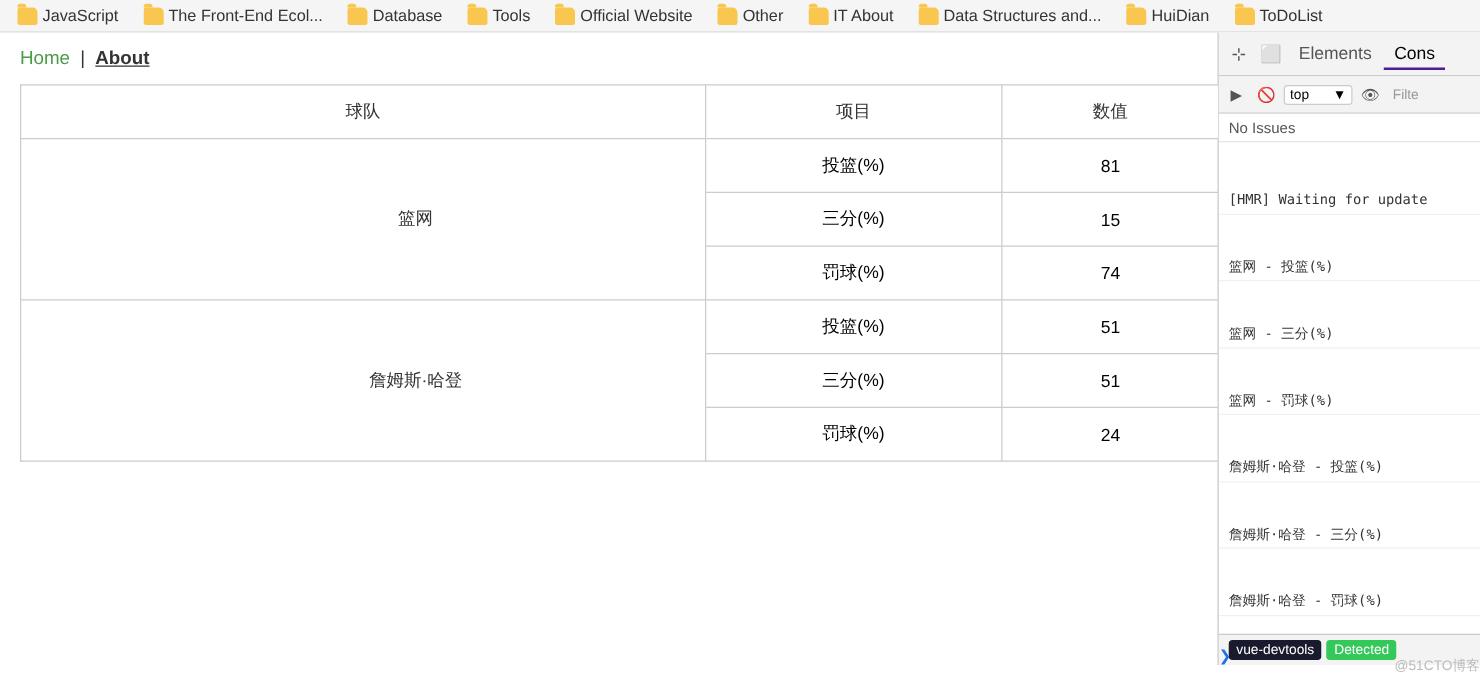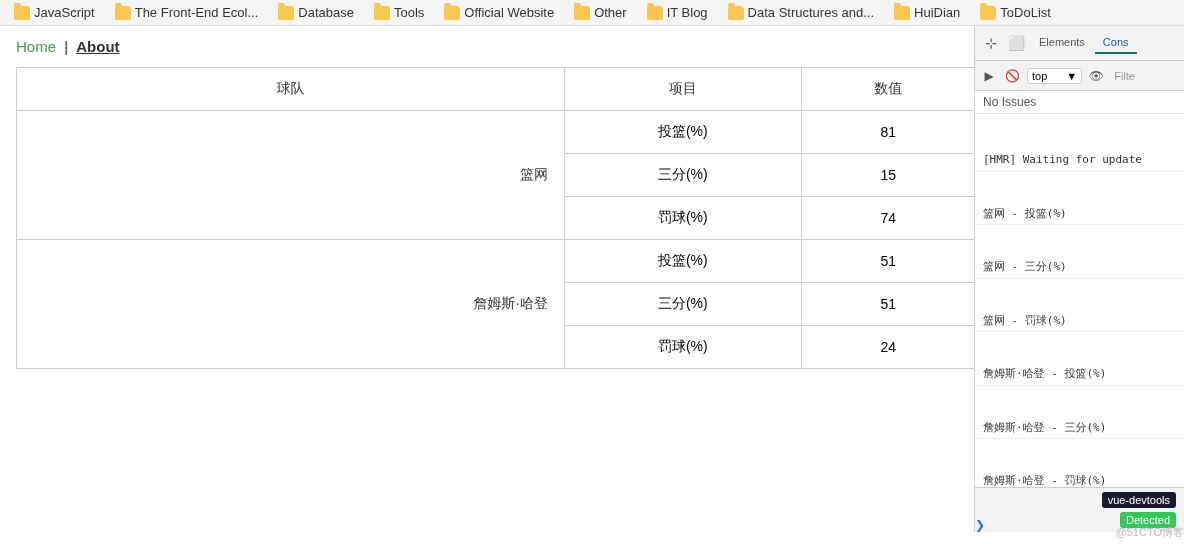--- a/index.html
+++ b/index.html
@@ -91,21 +91,21 @@
       border: 1px solid #ccc;
       padding: 12px 16px;
       text-align: center;
     }
     th {
       background: #fff;
       font-weight: normal;
       color: #333;
     }
     td.team-cell {
-      text-align: right;
+      text-align: center;
       padding-left: 100px;
       vertical-align: middle;
     }
     .team-name {
       font-size: 14px;
       color: #333;
     }
 
     
     .devtools-panel {
@@ -134,27 +134,27 @@
       justify-content: center;
       cursor: pointer;
       border-radius: 3px;
       color: #555;
       font-size: 14px;
     }
     .devtools-tab-label {
       padding: 4px 8px;
       cursor: pointer;
       color: #555;
-      font-size: 11px;
+      font-size: 14px;
       border-bottom: 2px solid transparent;
       text-align: center;
     }
     .devtools-tab-label.active {
-      color: #1d4ed8;
-      border-bottom: 2px solid #0f766e;
+      color: #000000;
+      border-bottom: 2px solid #4c1d95;
     }
 
     .devtools-toolbar {
       display: flex;
       align-items: center;
       background: #f3f3f3;
       border-bottom: 1px solid #ccc;
       height: 30px;
       padding: 0 4px;
       gap: 4px;
@@ -209,26 +209,25 @@
       line-height: 1.5;
       border-bottom: 1px solid #f0f0f0;
       white-space: nowrap;
       overflow: hidden;
       text-overflow: ellipsis;
       margin-top: 32px;
     }
 
     .devtools-footer {
       display: flex;
-      align-items: flex-end;
+      align-items: flex-start;
       padding: 4px 8px;
       background: #f3f3f3;
       border-top: 1px solid #ccc;
       gap: 4px;
-      flex-direction: column;
     }
     .vue-badge {
       background: #1a1a2e;
       color: #fff;
       padding: 2px 6px;
       border-radius: 3px;
       font-size: 11px;
     }
     .detected-badge {
       background: #34c759;
@@ -277,21 +276,21 @@
     <div class="bookmark-item">
       <span class="folder-icon"></span>
       <span>Official Website</span>
     </div>
     <div class="bookmark-item">
       <span class="folder-icon"></span>
       <span>Other</span>
     </div>
     <div class="bookmark-item">
       <span class="folder-icon"></span>
-      <span>IT Blog</span>
+      <span>IT About</span>
     </div>
     <div class="bookmark-item">
       <span class="folder-icon"></span>
       <span>Data Structures and...</span>
     </div>
     <div class="bookmark-item">
       <span class="folder-icon"></span>
       <span>HuiDian</span>
     </div>
     <div class="bookmark-item">

